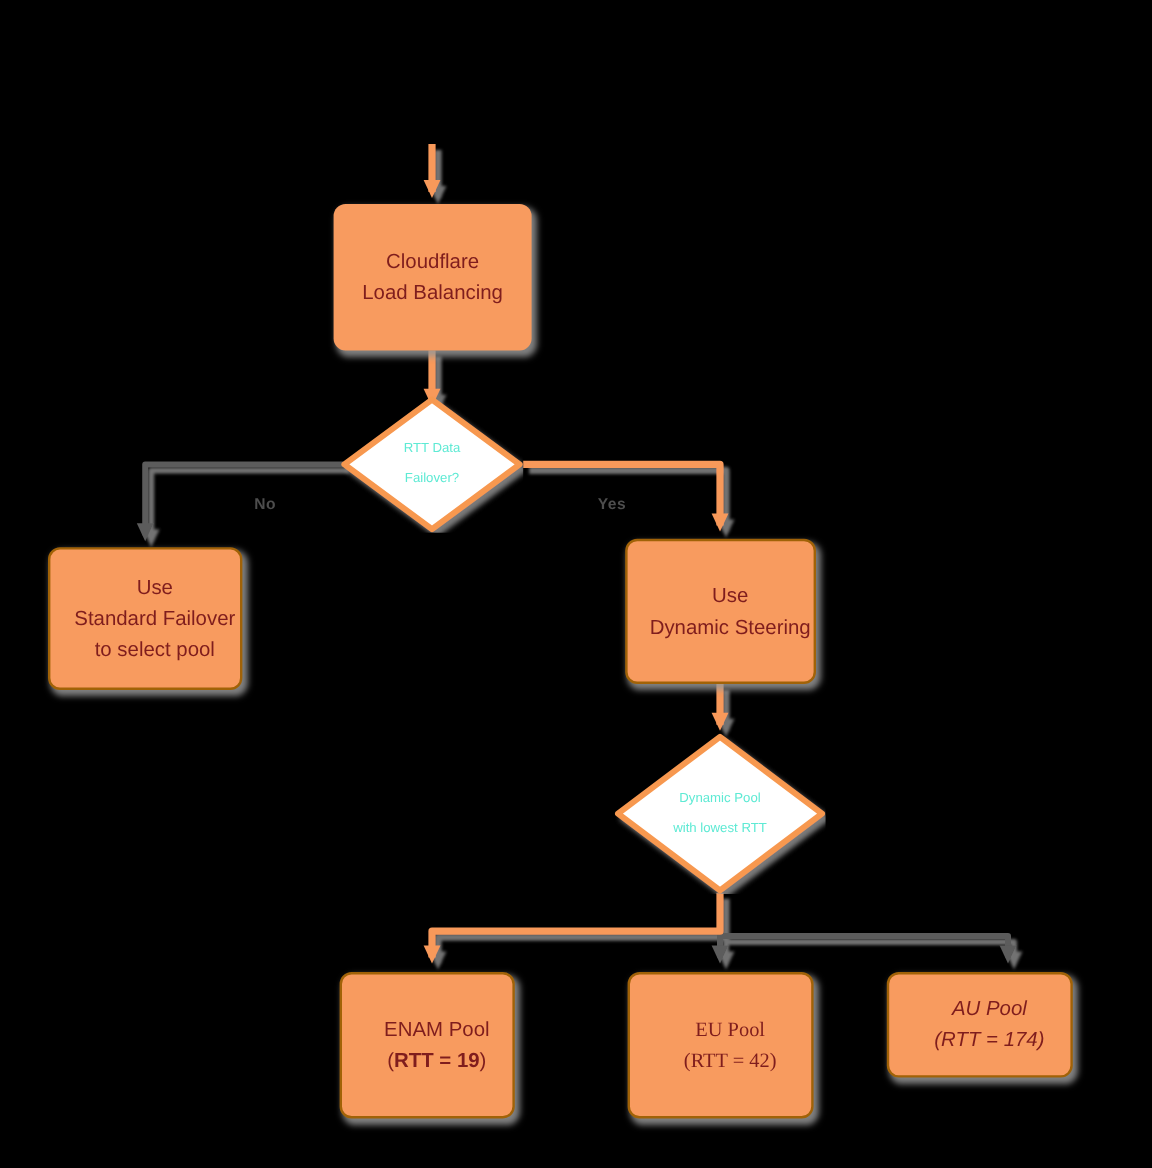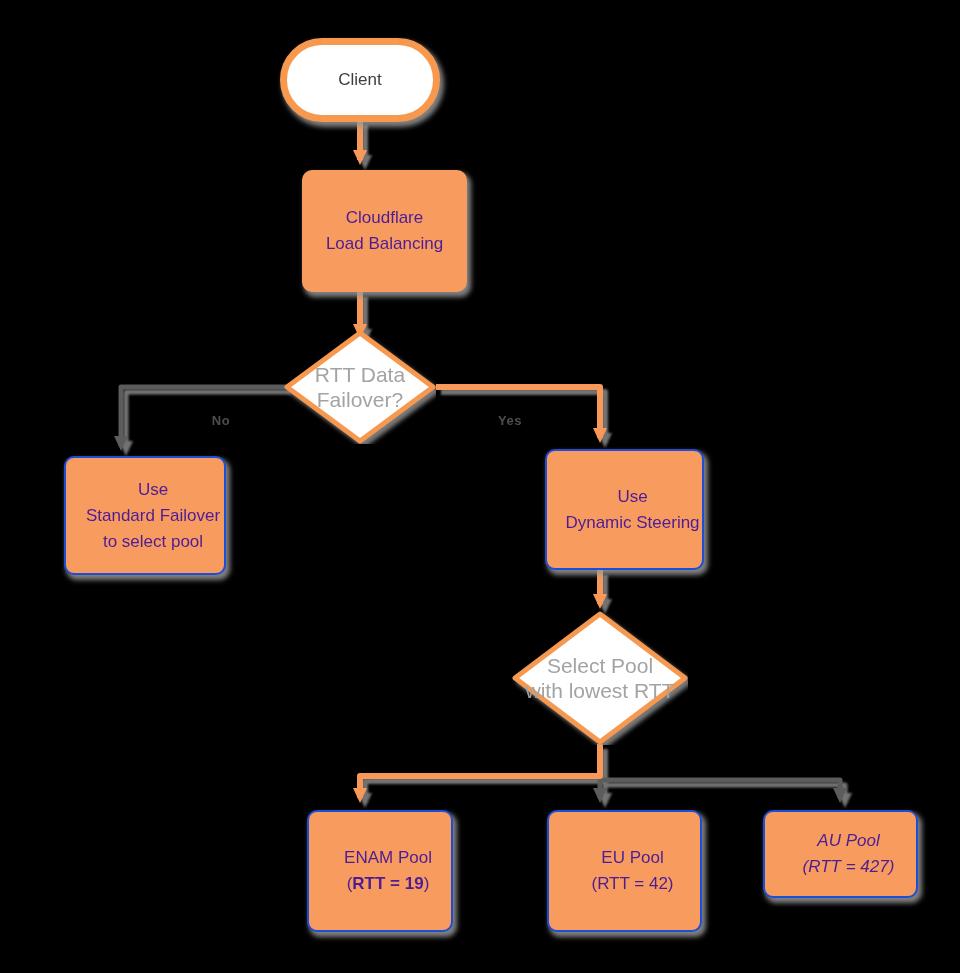--- a/index.html
+++ b/index.html
@@ -2,29 +2,29 @@
 <html><head>
 <meta charset="utf-8">
 <style>
   html,body{margin:0;padding:0;background:#000;}
   body{width:960px;height:973px;position:relative;overflow:hidden;
        font-family:"Liberation Sans", sans-serif;}
   #canvas{position:absolute;inset:0;width:960px;height:973px;}
   #wires{position:absolute;left:0;top:0;pointer-events:none;}
   .node{position:absolute;display:flex;align-items:center;justify-content:center;
         text-align:center;box-sizing:border-box;}
-  .proc{background:#F89B5F;border-radius:10px;color:#4c1d95;font-size:17px;line-height:26px;
-        box-shadow:3px 4px 5px 1px rgba(150,150,150,0.85);margin-left:24px;}
-  .proc.bordered{border:2px solid #1d4ed8;padding-left:16px;}
+  .proc{background:#F89B5F;border-radius:10px;color:#7f1d1d;font-size:17px;line-height:26px;
+        box-shadow:3px 4px 5px 1px rgba(150,150,150,0.85);}
+  .proc.bordered{border:2px solid #a16207;padding-left:16px;}
   .terminator{background:#FFFFFF;border:7px solid #F7984F;border-radius:44px;
         color:#3E3E3E;font-size:17px;
         box-shadow:3px 4px 5px 1px rgba(150,150,150,0.85);}
   .diamond{background:transparent;}
   .diamond svg{position:absolute;inset:0;}
-  .diamond .dtext{position:relative;color:#a3a3a3;font-size:21px;line-height:25px;}
+  .diamond .dtext{position:relative;color:#5eead4;font-size:11px;line-height:25px;}
   .edge-label{position:absolute;transform:translate(-50%,-50%);color:#4D4D4D;
         font-size:13px;font-weight:bold;letter-spacing:.5px;margin-top:32px;}
   .b{font-weight:bold;}
 </style>
 </head>
 <body>
 
 <div id="canvas">
 
   <svg id="wires" width="960" height="973" viewBox="0 0 960 973">
@@ -53,23 +53,20 @@
         <path d="M436,387 H600 V438" marker-end="url(#arrow-orange)"></path>
         <path d="M600,570 V604" marker-end="url(#arrow-orange)"></path>
         <path d="M600,744 V776 H360 V798" marker-end="url(#arrow-orange)"></path>
       </g>
     </g>
   </svg>
 
   <div class="edge-label" style="left:221px;top:388px;">No</div>
   <div class="edge-label" style="left:510px;top:388px;">Yes</div>
 
-  <div class="node terminator" style="left:280px;top:38px;width:160px;height:84px;">
-    <span>Client</span>
-  </div>
 
   <div class="node proc" style="left:278px;top:170px;width:165px;height:122px;">
     <div>
       <div>Cloudflare</div>
       <div>Load Balancing</div>
     </div>
   </div>
 
   <div class="node diamond" style="left:284px;top:330px;width:152px;height:114px;">
     <svg width="152" height="114" viewBox="0 0 152 114">
@@ -100,39 +97,39 @@
   </div>
 
   <div class="node diamond" style="left:512px;top:611px;width:176px;height:134px;">
     <svg width="176" height="134" viewBox="0 0 176 134">
       <filter id="ds2" x="-20%" y="-20%" width="150%" height="150%">
         <feDropShadow dx="4" dy="4" stdDeviation="2" flood-color="#8F8F8F" flood-opacity="0.85"></feDropShadow>
       </filter>
       <polygon points="88,3 173,67 88,131 3,67" fill="#FFFFFF" stroke="#F7984F" stroke-width="5" stroke-linejoin="round" filter="url(#ds2)"></polygon>
     </svg>
     <div class="dtext">
-      <div>Select Pool</div>
+      <div>Dynamic Pool</div>
       <div>with lowest RTT</div>
     </div>
   </div>
 
   <div class="node proc bordered" style="left:283px;top:810px;width:146px;height:122px;">
     <div>
       <div>ENAM Pool</div>
       <div><span>(</span><span class="b">RTT = 19</span><span>)</span></div>
     </div>
   </div>
 
-  <div class="node proc bordered" style="left:523px;top:810px;width:155px;height:122px;">
+  <div class="node proc bordered" style="left:523px;top:810px;width:155px;height:122px;font-family:Liberation Serif, serif;">
     <div>
       <div>EU Pool</div>
       <div>(RTT = 42)</div>
     </div>
   </div>
 
   <div class="node proc bordered" style="left:739px;top:810px;width:155px;height:88px;font-style:italic;">
     <div>
       <div>AU Pool</div>
-      <div>(RTT = 427)</div>
+      <div>(RTT = 174)</div>
     </div>
   </div>
 
 </div>
 
 </body></html>

